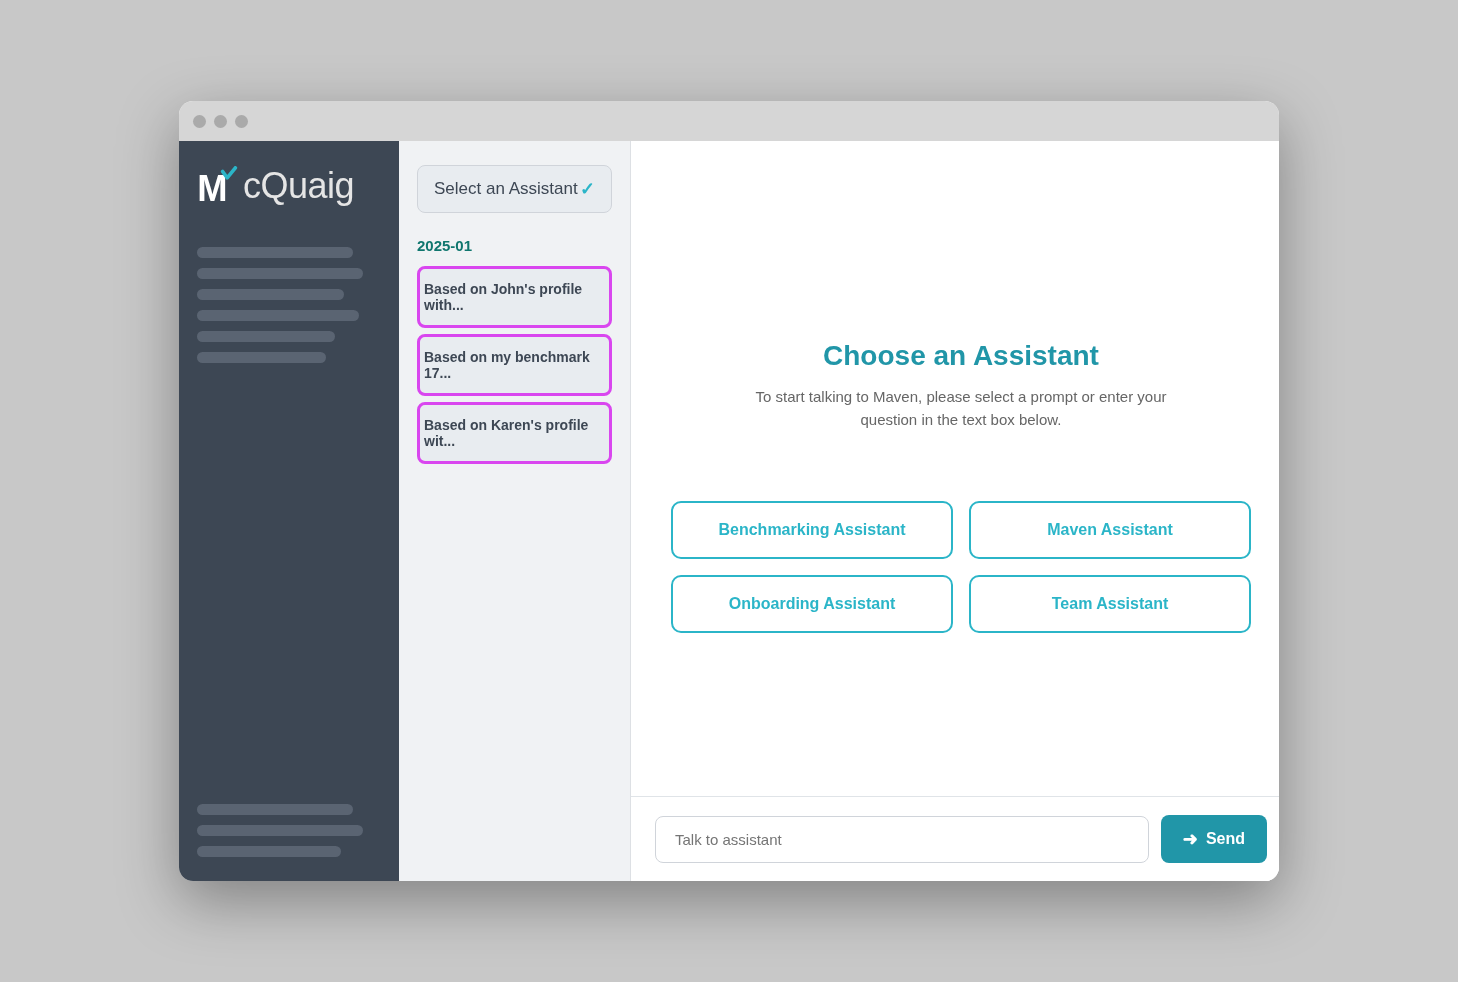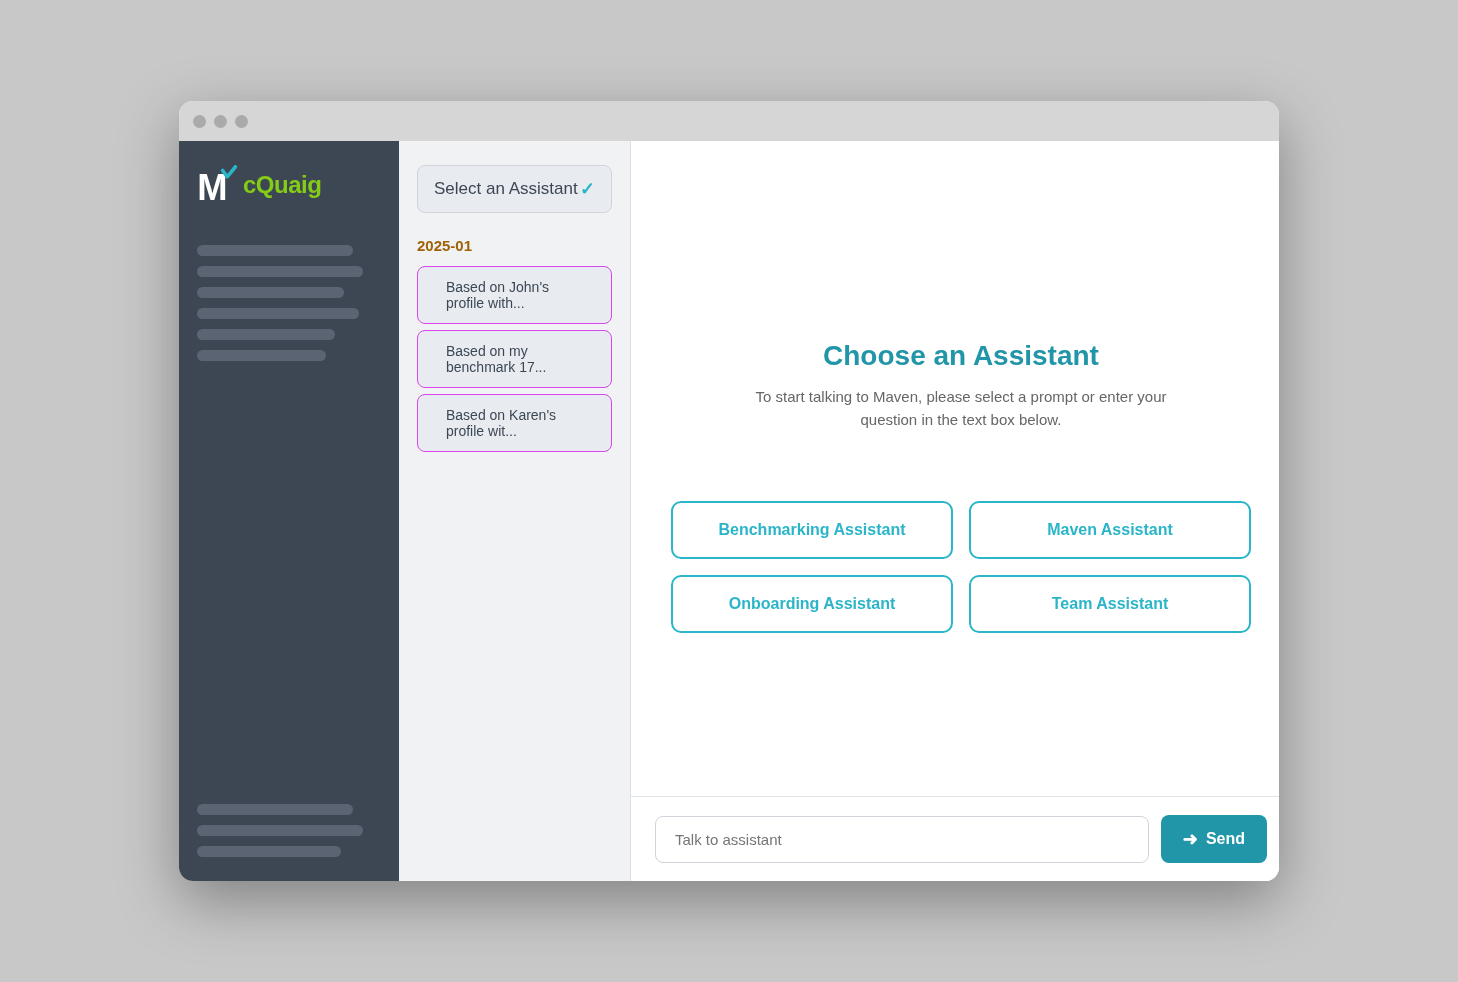--- a/index.html
+++ b/index.html
@@ -64,23 +64,23 @@
       gap: 2px;
       margin-bottom: 40px;
     }
 
     .logo-icon {
       width: 44px;
       height: 40px;
     }
 
     .logo-text {
-      font-size: 24px;
-      font-weight: 700;
-      color: #84cc16;
+      font-size: 36px;
+      font-weight: 400;
+      color: #e5e5e5;
       letter-spacing: -0.5px;
     }
 
     .sidebar-nav {
       display: flex;
       flex-direction: column;
       gap: 10px;
       flex: 1;
     }
 
@@ -128,38 +128,39 @@
 
     .check-icon {
       color: #2bb5c8;
       font-size: 18px;
       font-weight: 700;
     }
 
     .date-label {
       font-size: 15px;
       font-weight: 700;
-      color: #a16207;
+      color: #0f766e;
       margin-bottom: 12px;
     }
 
     .history-list {
       display: flex;
       flex-direction: column;
       gap: 6px;
     }
 
     .history-item {
-      padding: 12px 28px;
+      padding: 12px 4px;
       background: #e8ecf0;
       border-radius: 8px;
       font-size: 14px;
       color: #3d4754;
       cursor: pointer;
-      border: 1px solid #d946ef;
+      border: 3px solid #d946ef;
+      font-weight: bold;
     }
 
     
     .main-panel {
       flex: 1;
       display: flex;
       flex-direction: column;
       background: #fff;
     }
 

